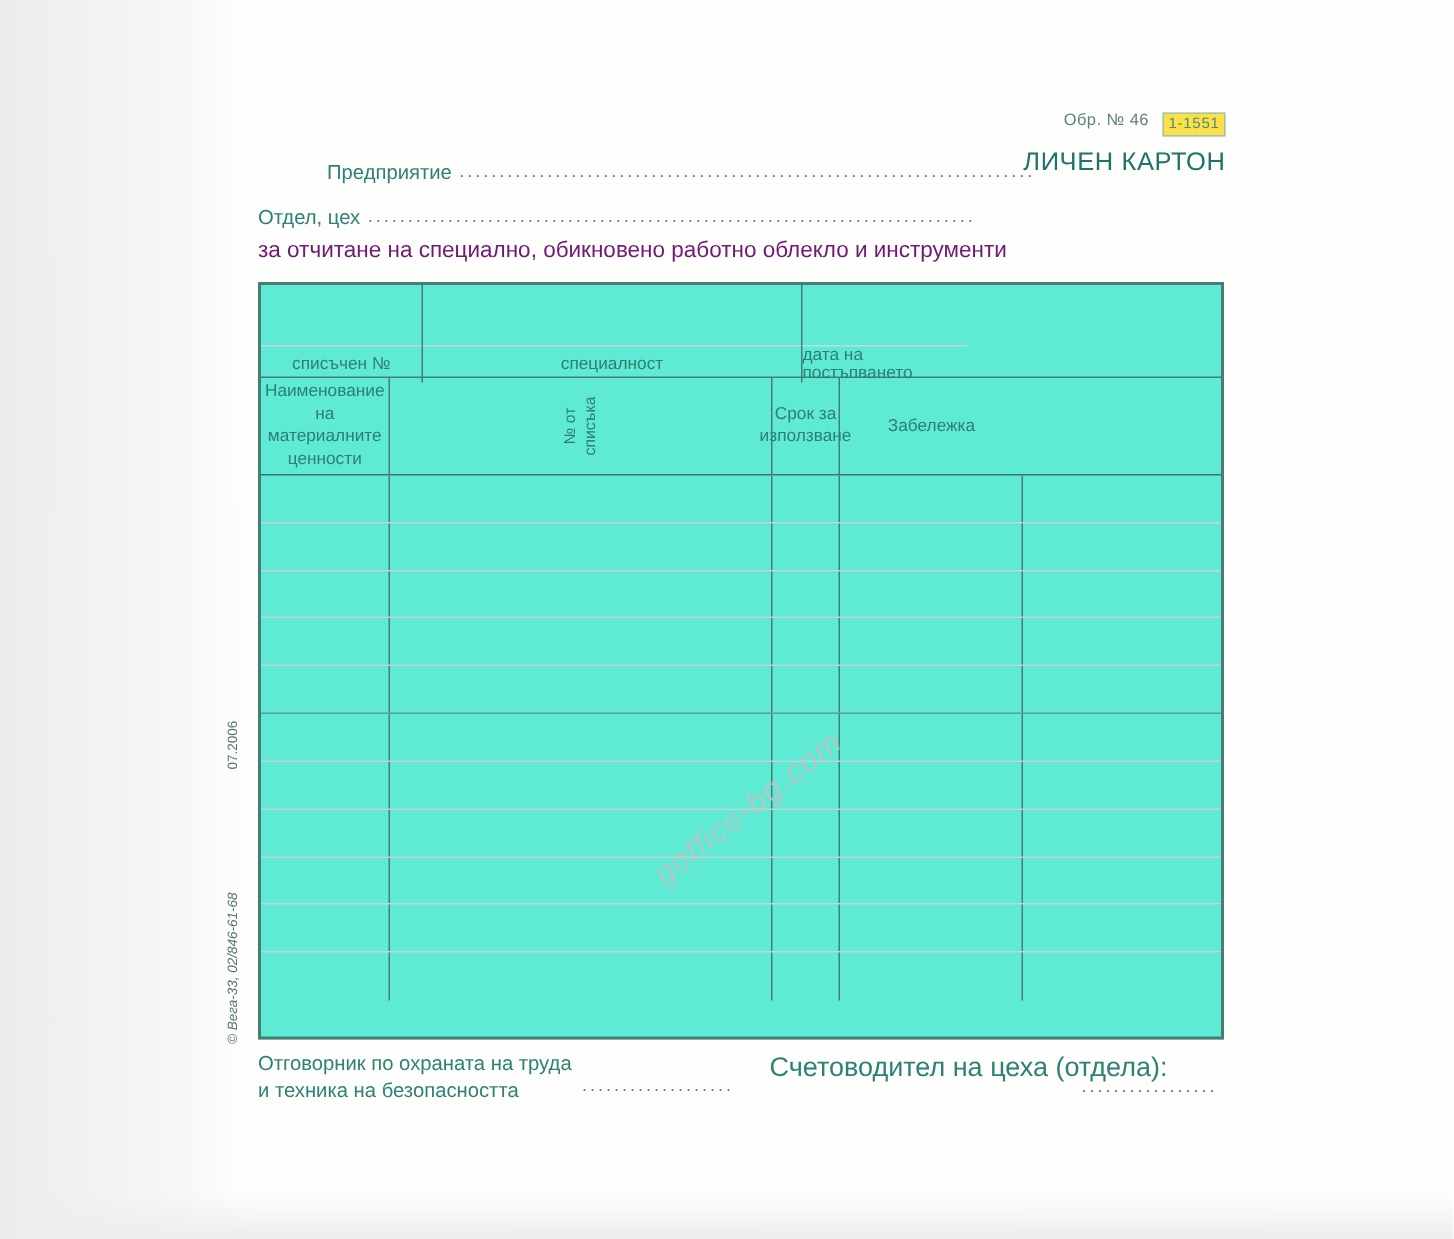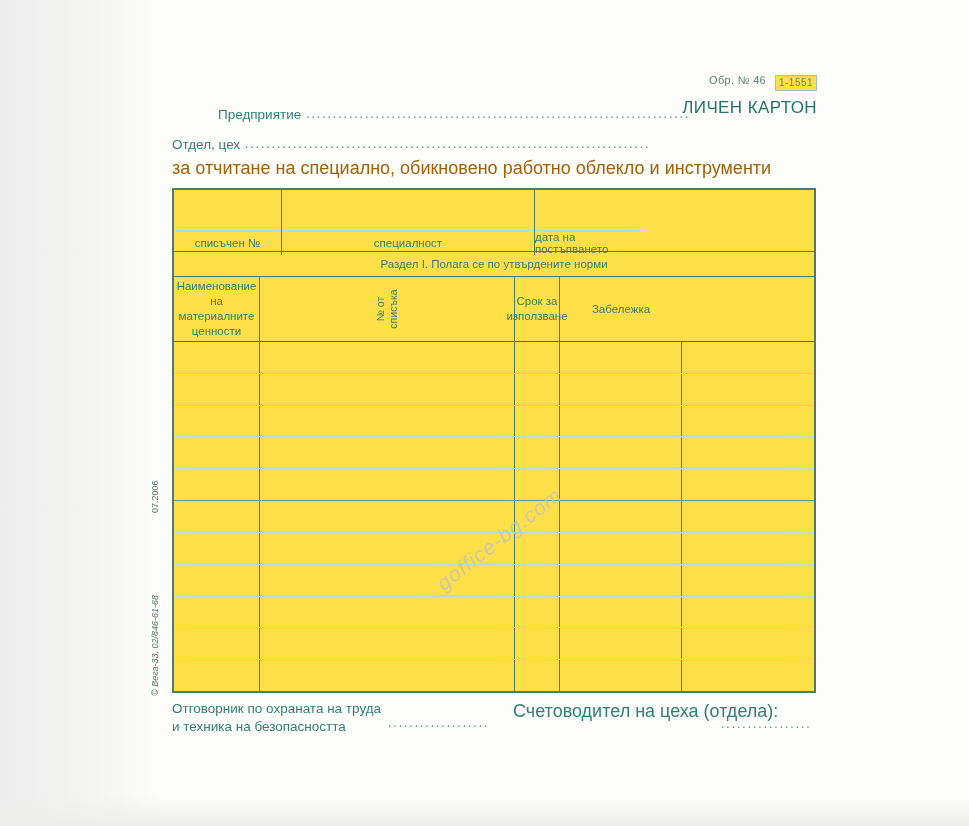--- a/index.html
+++ b/index.html
@@ -33,26 +33,26 @@
   
   .fill-line { display:flex; align-items:baseline; }
   .fill-line .lbl { font-size:13.5px; color:#2f8273; white-space:nowrap; }
   .dots {
     flex:1; overflow:hidden; white-space:nowrap;
     font-size:12px; color:#3f8a7c; letter-spacing:2px; margin-left:5px;
     transform:translateY(-1px);
   }
   .line1 { top:107px; left:172px; width:473px;margin-left:46px; }
   .line2 { top:137px; left:172px; width:478px; }
-  .line3 { top:158px; left:172px; font-size:18px; color:#a16207; }
+  .line3 { top:158px; left:172px; font-size:15px; color:#701a75; }
 
   
   .form-table {
     top:188px; left:172px; width:644px; height:505px;
-    border:2px solid #4a7d71; background:#fde047;
+    border:2px solid #4a7d71; background:#5eead4;
   }
   .emp-header { display:grid; grid-template-columns:108px 253px 110px 1fr; height:62px; border-bottom:1.5px solid #4a7d71; }
   .emp-cell { display:flex; flex-direction:column; border-right:1.5px solid #4a7d71; }
   .emp-cell:last-child { border-right:none; }
   .emp-blank { height:41px; border-bottom:1px solid #c6d9d2; }
   .emp-label { flex:1; display:flex; align-items:center; justify-content:center; font-size:11.5px; color:#2f7e70; }
 
   .section-band {
     height:25px; border-bottom:1.5px solid #4a7d71;
     display:flex; align-items:center; justify-content:center;
@@ -127,21 +127,20 @@
     <div class="emp-cell">
       <div class="emp-blank"></div>
       <div class="emp-label">специалност</div>
     </div>
     <div class="emp-cell">
       <div class="emp-blank"></div>
       <div class="emp-label">дата на постъпването</div>
     </div>
   </div>
 
-  <div class="section-band">Раздел I. Полага се по утвърдените норми</div>
 
   <div class="items-header">
     <div class="items-cell">
       <div>
         <div>Наименование на</div>
         <div>материалните ценности</div>
       </div>
     </div>
     <div class="items-cell">
       <div class="rot">

